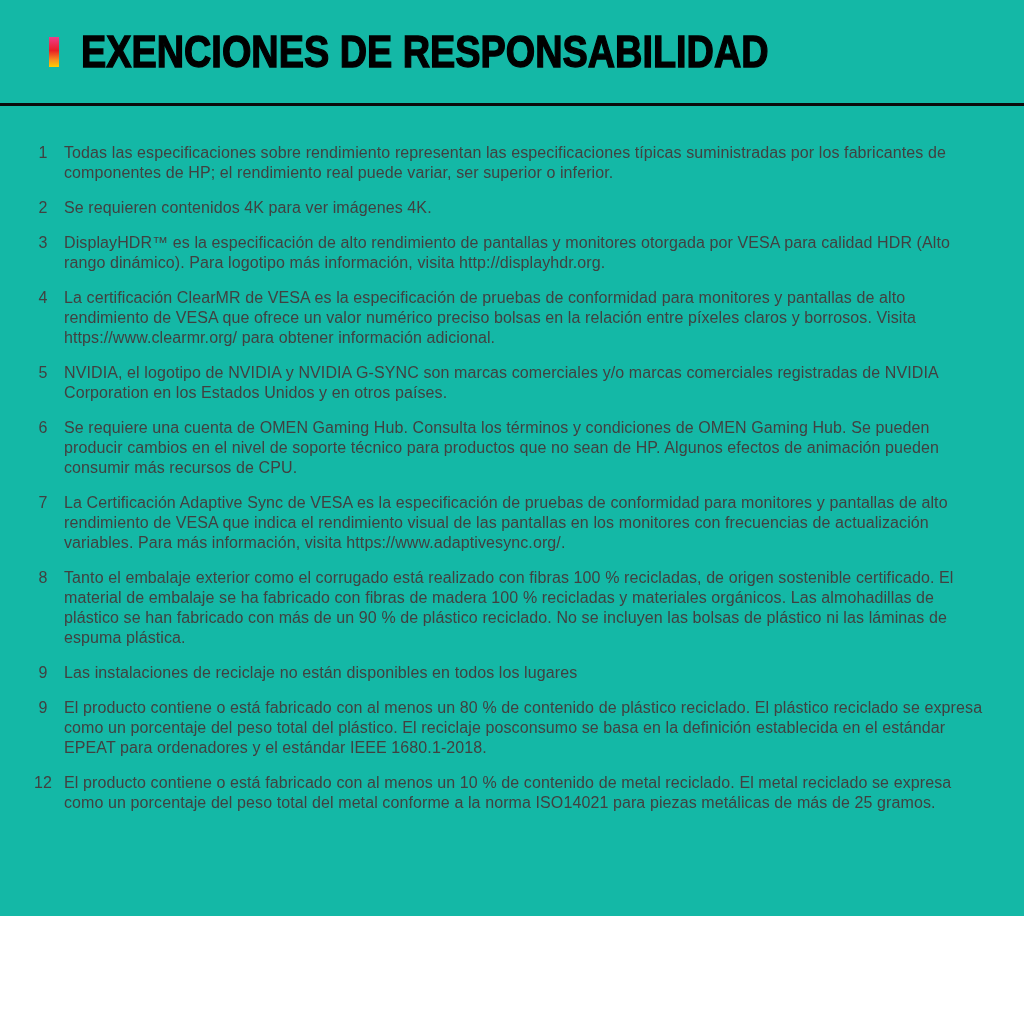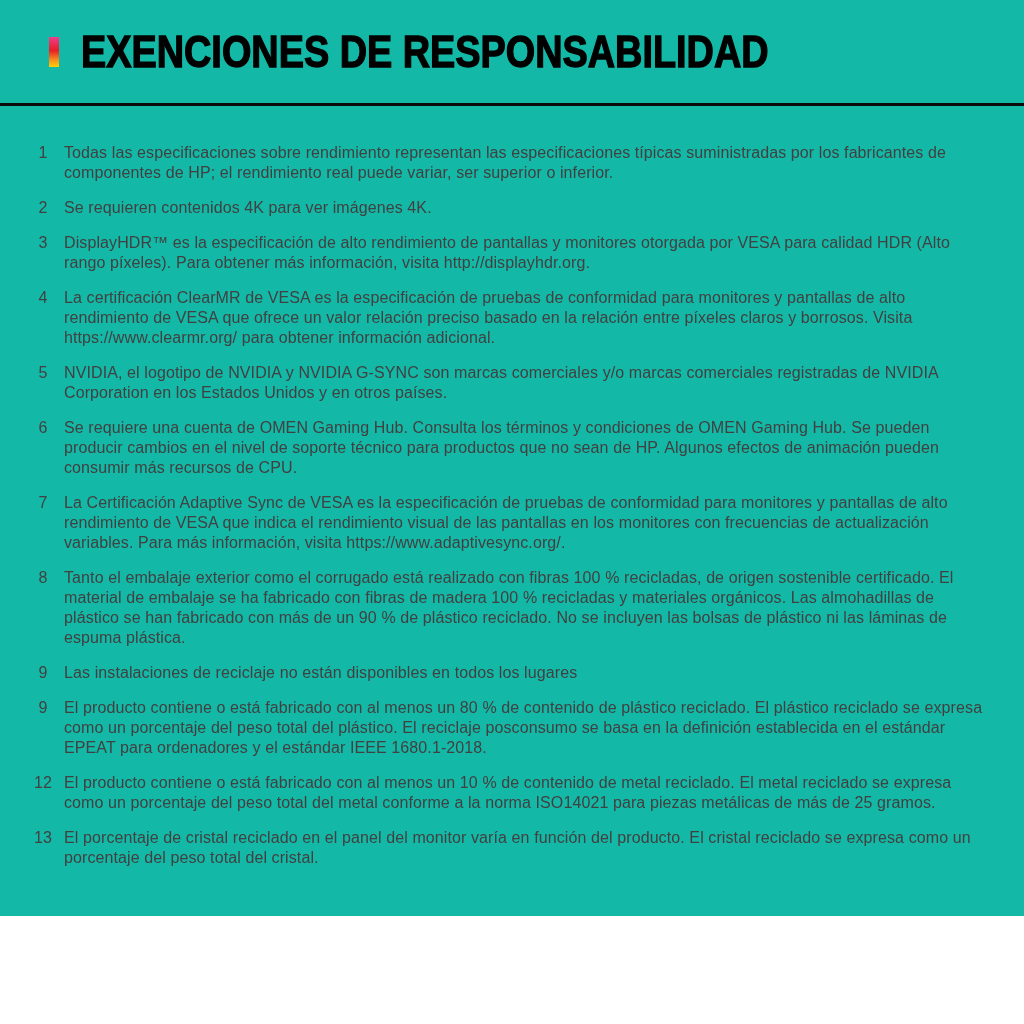--- a/index.html
+++ b/index.html
@@ -89,26 +89,26 @@
       <p class="txt">Todas las especificaciones sobre rendimiento representan las especificaciones típicas suministradas por los fabricantes de componentes de HP; el rendimiento real puede variar, ser superior o inferior.</p>
     </div>
 
     <div class="item">
       <span class="num">2</span>
       <p class="txt">Se requieren contenidos 4K para ver imágenes 4K.</p>
     </div>
 
     <div class="item">
       <span class="num">3</span>
-      <p class="txt">DisplayHDR™ es la especificación de alto rendimiento de pantallas y monitores otorgada por VESA para calidad HDR (Alto rango píxeles). Para obtener más información, visita http://displayhdr.org.</p>
+      <p class="txt">DisplayHDR™ es la especificación de alto rendimiento de pantallas y monitores otorgada por VESA para calidad HDR (Alto rango dinámico). Para logotipo más información, visita http://displayhdr.org.</p>
     </div>
 
     <div class="item">
       <span class="num">4</span>
-      <p class="txt">La certificación ClearMR de VESA es la especificación de pruebas de conformidad para monitores y pantallas de alto rendimiento de VESA que ofrece un valor relación preciso basado en la relación entre píxeles claros y borrosos. Visita https://www.clearmr.org/ para obtener información adicional.</p>
+      <p class="txt">La certificación ClearMR de VESA es la especificación de pruebas de conformidad para monitores y pantallas de alto rendimiento de VESA que ofrece un valor numérico preciso bolsas en la relación entre píxeles claros y borrosos. Visita https://www.clearmr.org/ para obtener información adicional.</p>
     </div>
 
     <div class="item">
       <span class="num">5</span>
       <p class="txt">NVIDIA, el logotipo de NVIDIA y NVIDIA G-SYNC son marcas comerciales y/o marcas comerciales registradas de NVIDIA Corporation en los Estados Unidos y en otros países.</p>
     </div>
 
     <div class="item">
       <span class="num">6</span>
       <p class="txt">Se requiere una cuenta de OMEN Gaming Hub. Consulta los términos y condiciones de OMEN Gaming Hub. Se pueden producir cambios en el nivel de soporte técnico para productos que no sean de HP. Algunos efectos de animación pueden consumir más recursos de CPU.</p>
@@ -133,19 +133,15 @@
       <span class="num">9</span>
       <p class="txt">El producto contiene o está fabricado con al menos un 80 % de contenido de plástico reciclado. El plástico reciclado se expresa como un porcentaje del peso total del plástico. El reciclaje posconsumo se basa en la definición establecida en el estándar EPEAT para ordenadores y el estándar IEEE 1680.1-2018.</p>
     </div>
 
 
     <div class="item">
       <span class="num">12</span>
       <p class="txt">El producto contiene o está fabricado con al menos un 10 % de contenido de metal reciclado. El metal reciclado se expresa como un porcentaje del peso total del metal conforme a la norma ISO14021 para piezas metálicas de más de 25 gramos.</p>
     </div>
 
-    <div class="item">
-      <span class="num">13</span>
-      <p class="txt">El porcentaje de cristal reciclado en el panel del monitor varía en función del producto. El cristal reciclado se expresa como un porcentaje del peso total del cristal.</p>
-    </div>
 
   </main>
 </div>
 
 </body></html>

